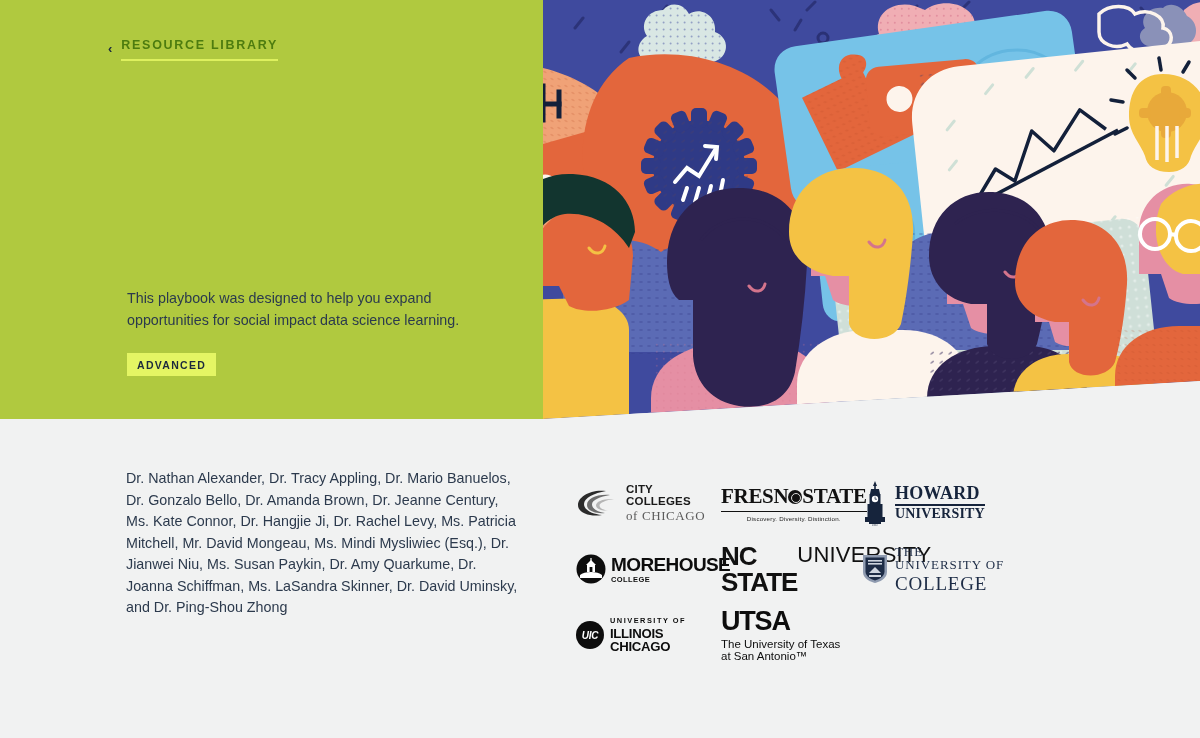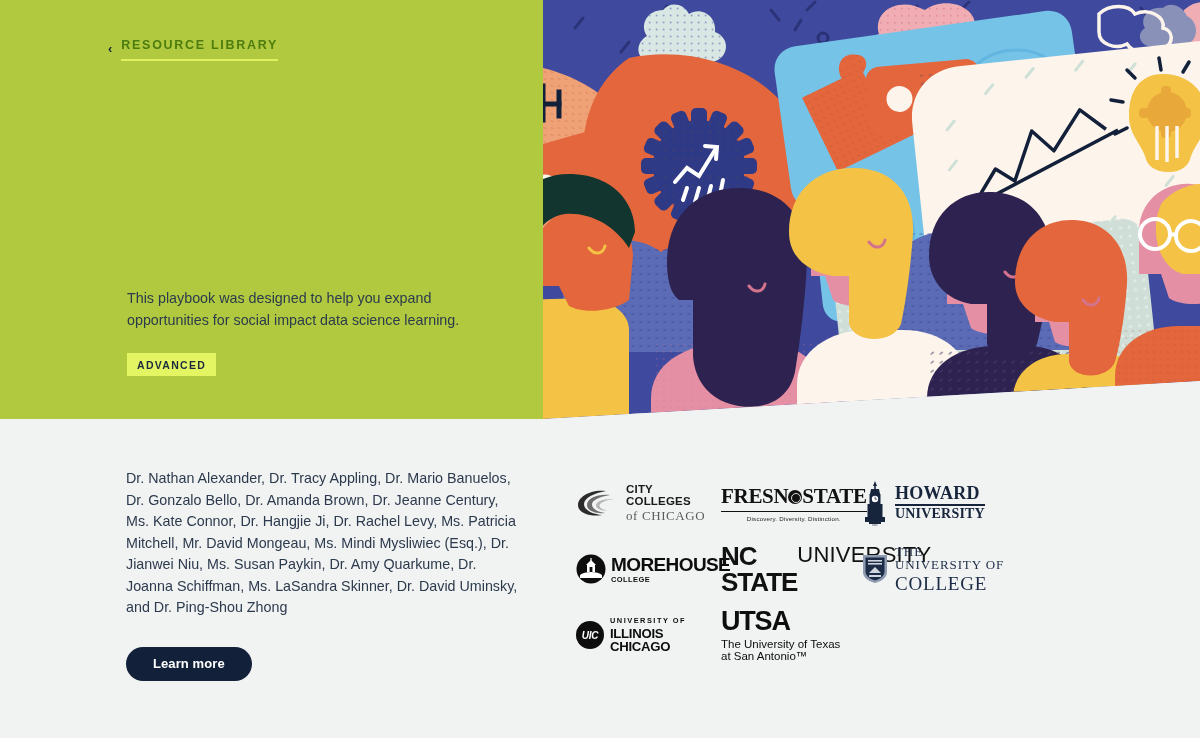--- a/index.html
+++ b/index.html
@@ -514,21 +514,20 @@
               <line x1="663" y1="236" x2="680" y2="242"></line>
             </g>
           </g>
         </g>
       </svg>
     </div>
   </div>
 
   <div class="authors-col">
     <p class="authors-body">Dr. Nathan Alexander, Dr. Tracy Appling, Dr. Mario Banuelos, Dr. Gonzalo Bello, Dr. Amanda Brown, Dr. Jeanne Century, Ms. Kate Connor, Dr. Hangjie Ji, Dr. Rachel Levy, Ms. Patricia Mitchell, Mr. David Mongeau, Ms. Mindi Mysliwiec (Esq.), Dr. Jianwei Niu, Ms. Susan Paykin, Dr. Amy Quarkume, Dr. Joanna Schiffman, Ms. LaSandra Skinner, Dr. David Uminsky, and Dr. Ping-Shou Zhong</p>
-    <button class="learn-more">Learn more</button>
   </div>
 
   <div class="logo-grid">
 
     <div class="logo-cell c1">
       <div class="lg">
         <svg class="ccc-mark" viewBox="0 0 44 30">
           <path d="M30 3 C14 1 2 9 2 17 C2 25 14 29 26 27 C16 26 8 22 8 16 C8 10 18 5 30 3 Z" fill="#2b2b2b"></path>
           <path d="M34 7 C20 6 11 11 11 17 C11 23 20 26 29 25 C22 24 16 21 16 16.5 C16 12 24 8.5 34 7 Z" fill="#6d6d6d"></path>
           <path d="M38 11 C27 10.5 20 13.5 20 17.5 C20 21 26 23 32 22.5 C27 22 23.5 20 23.5 17.5 C23.5 15 30 12 38 11 Z" fill="#b5b5b5"></path>

